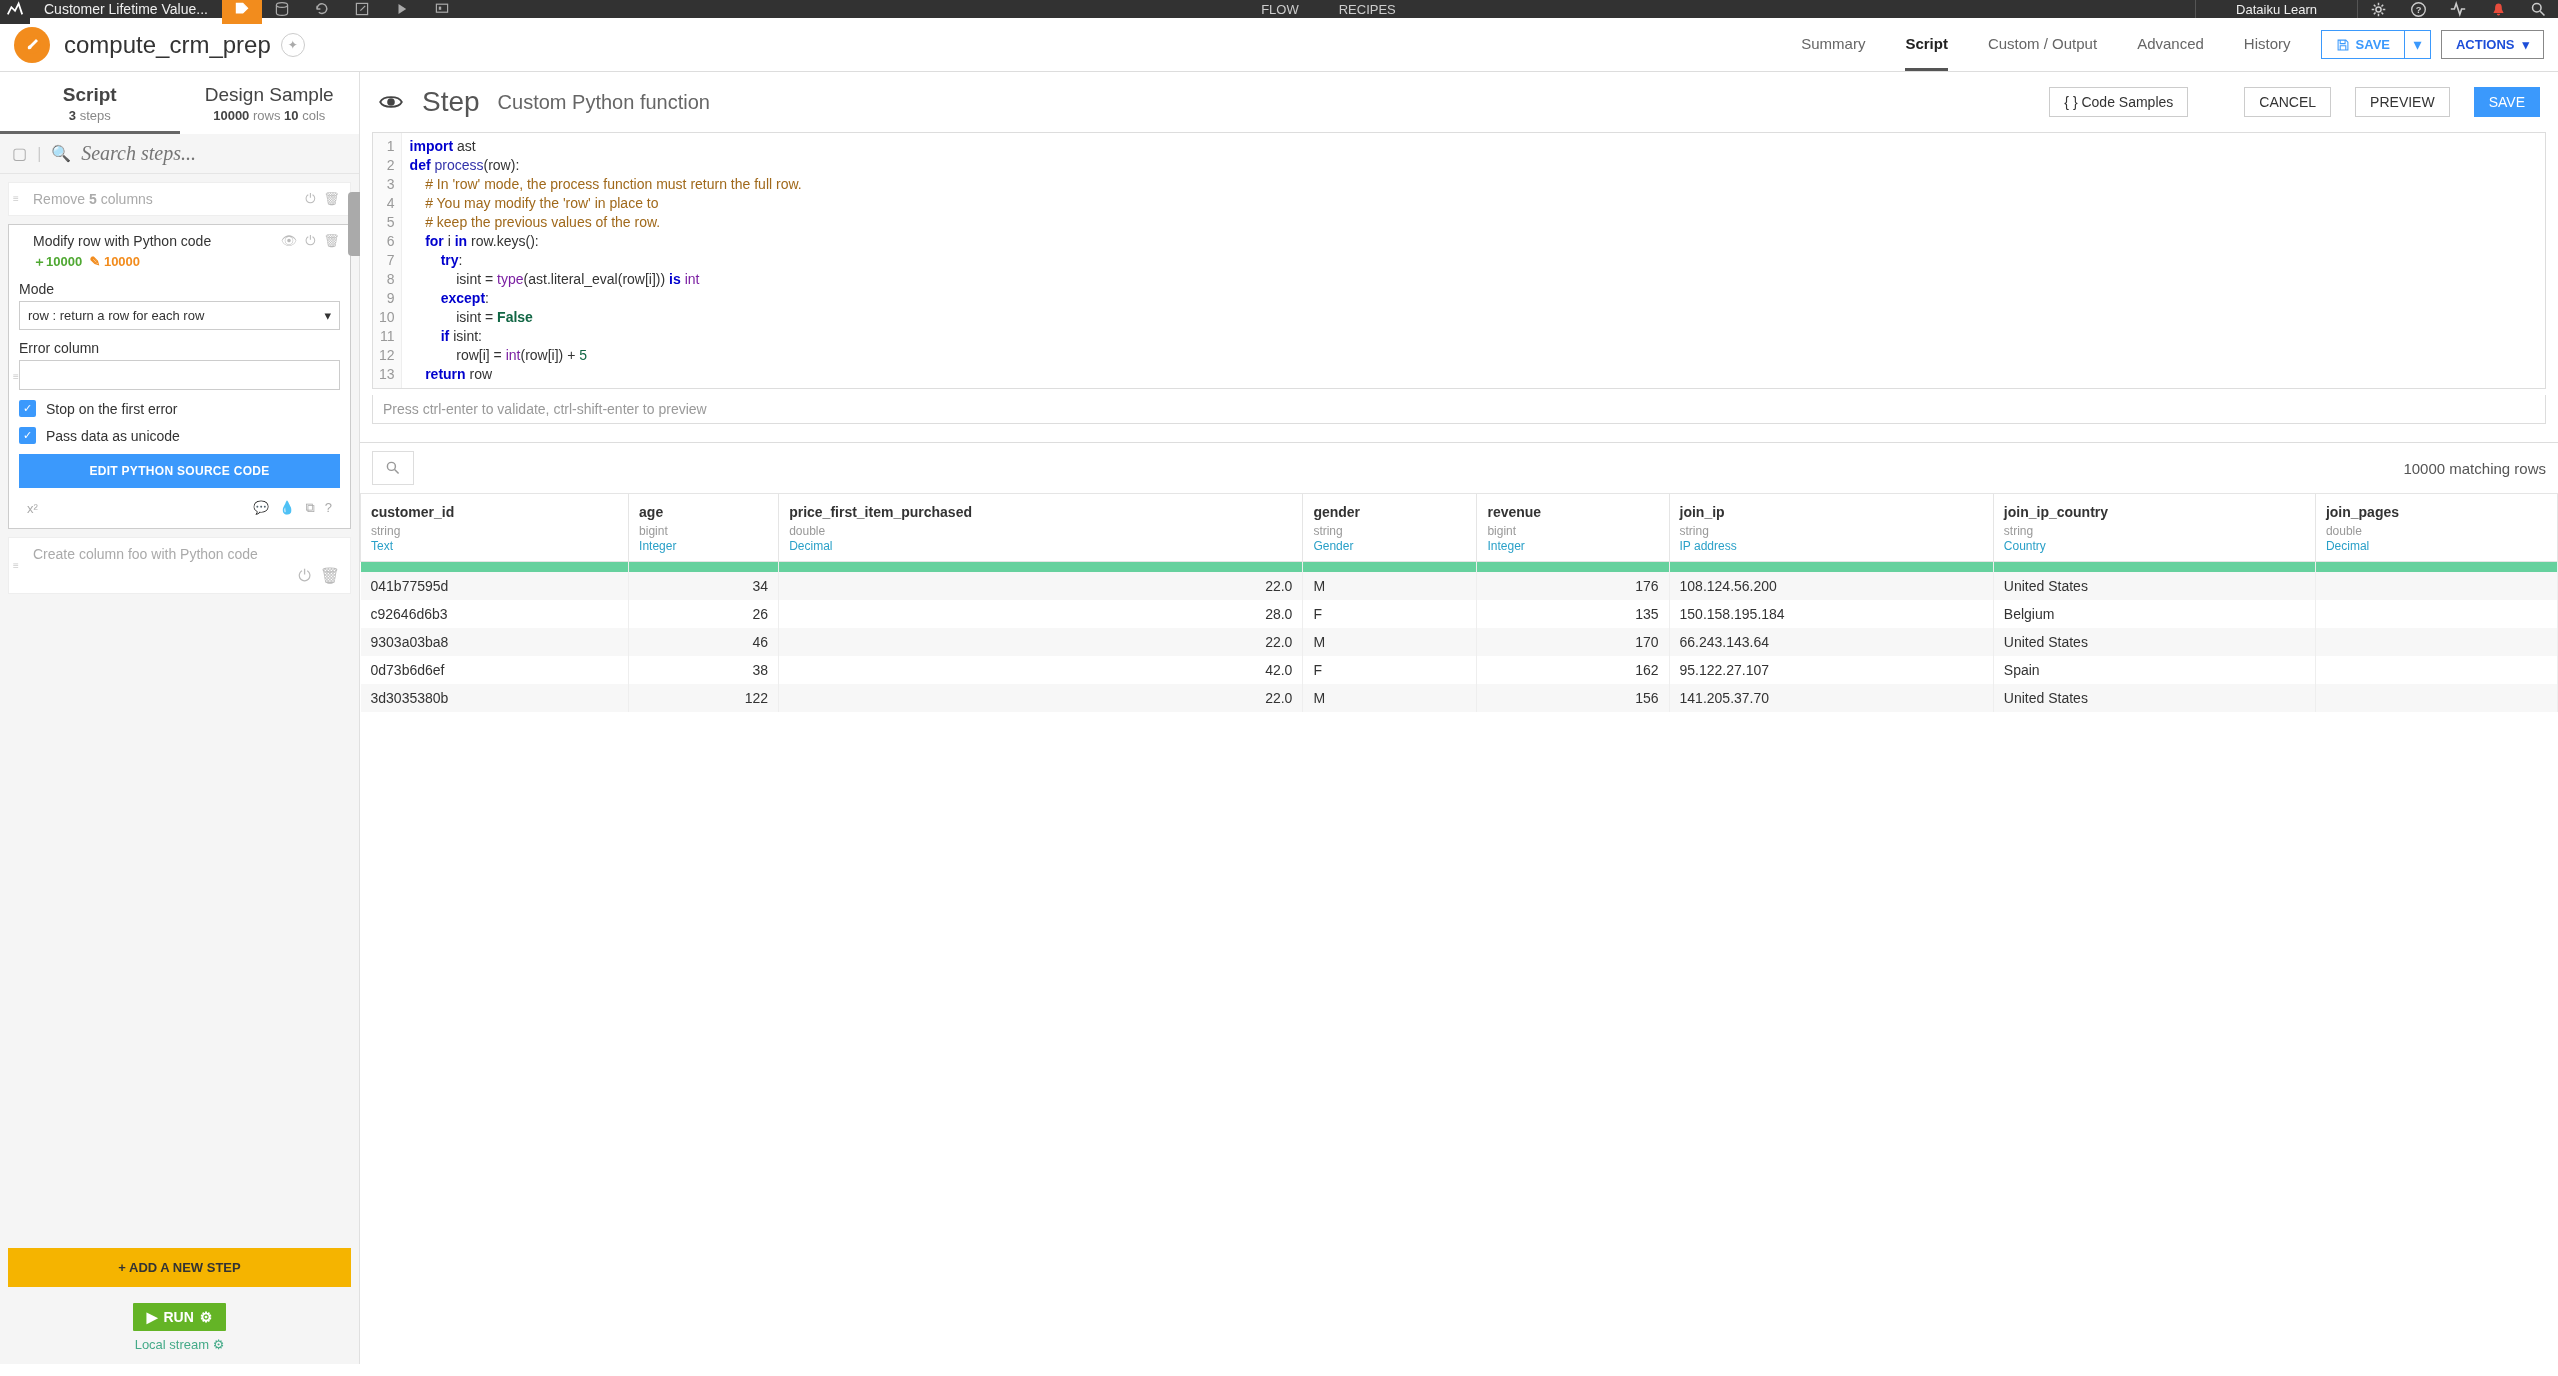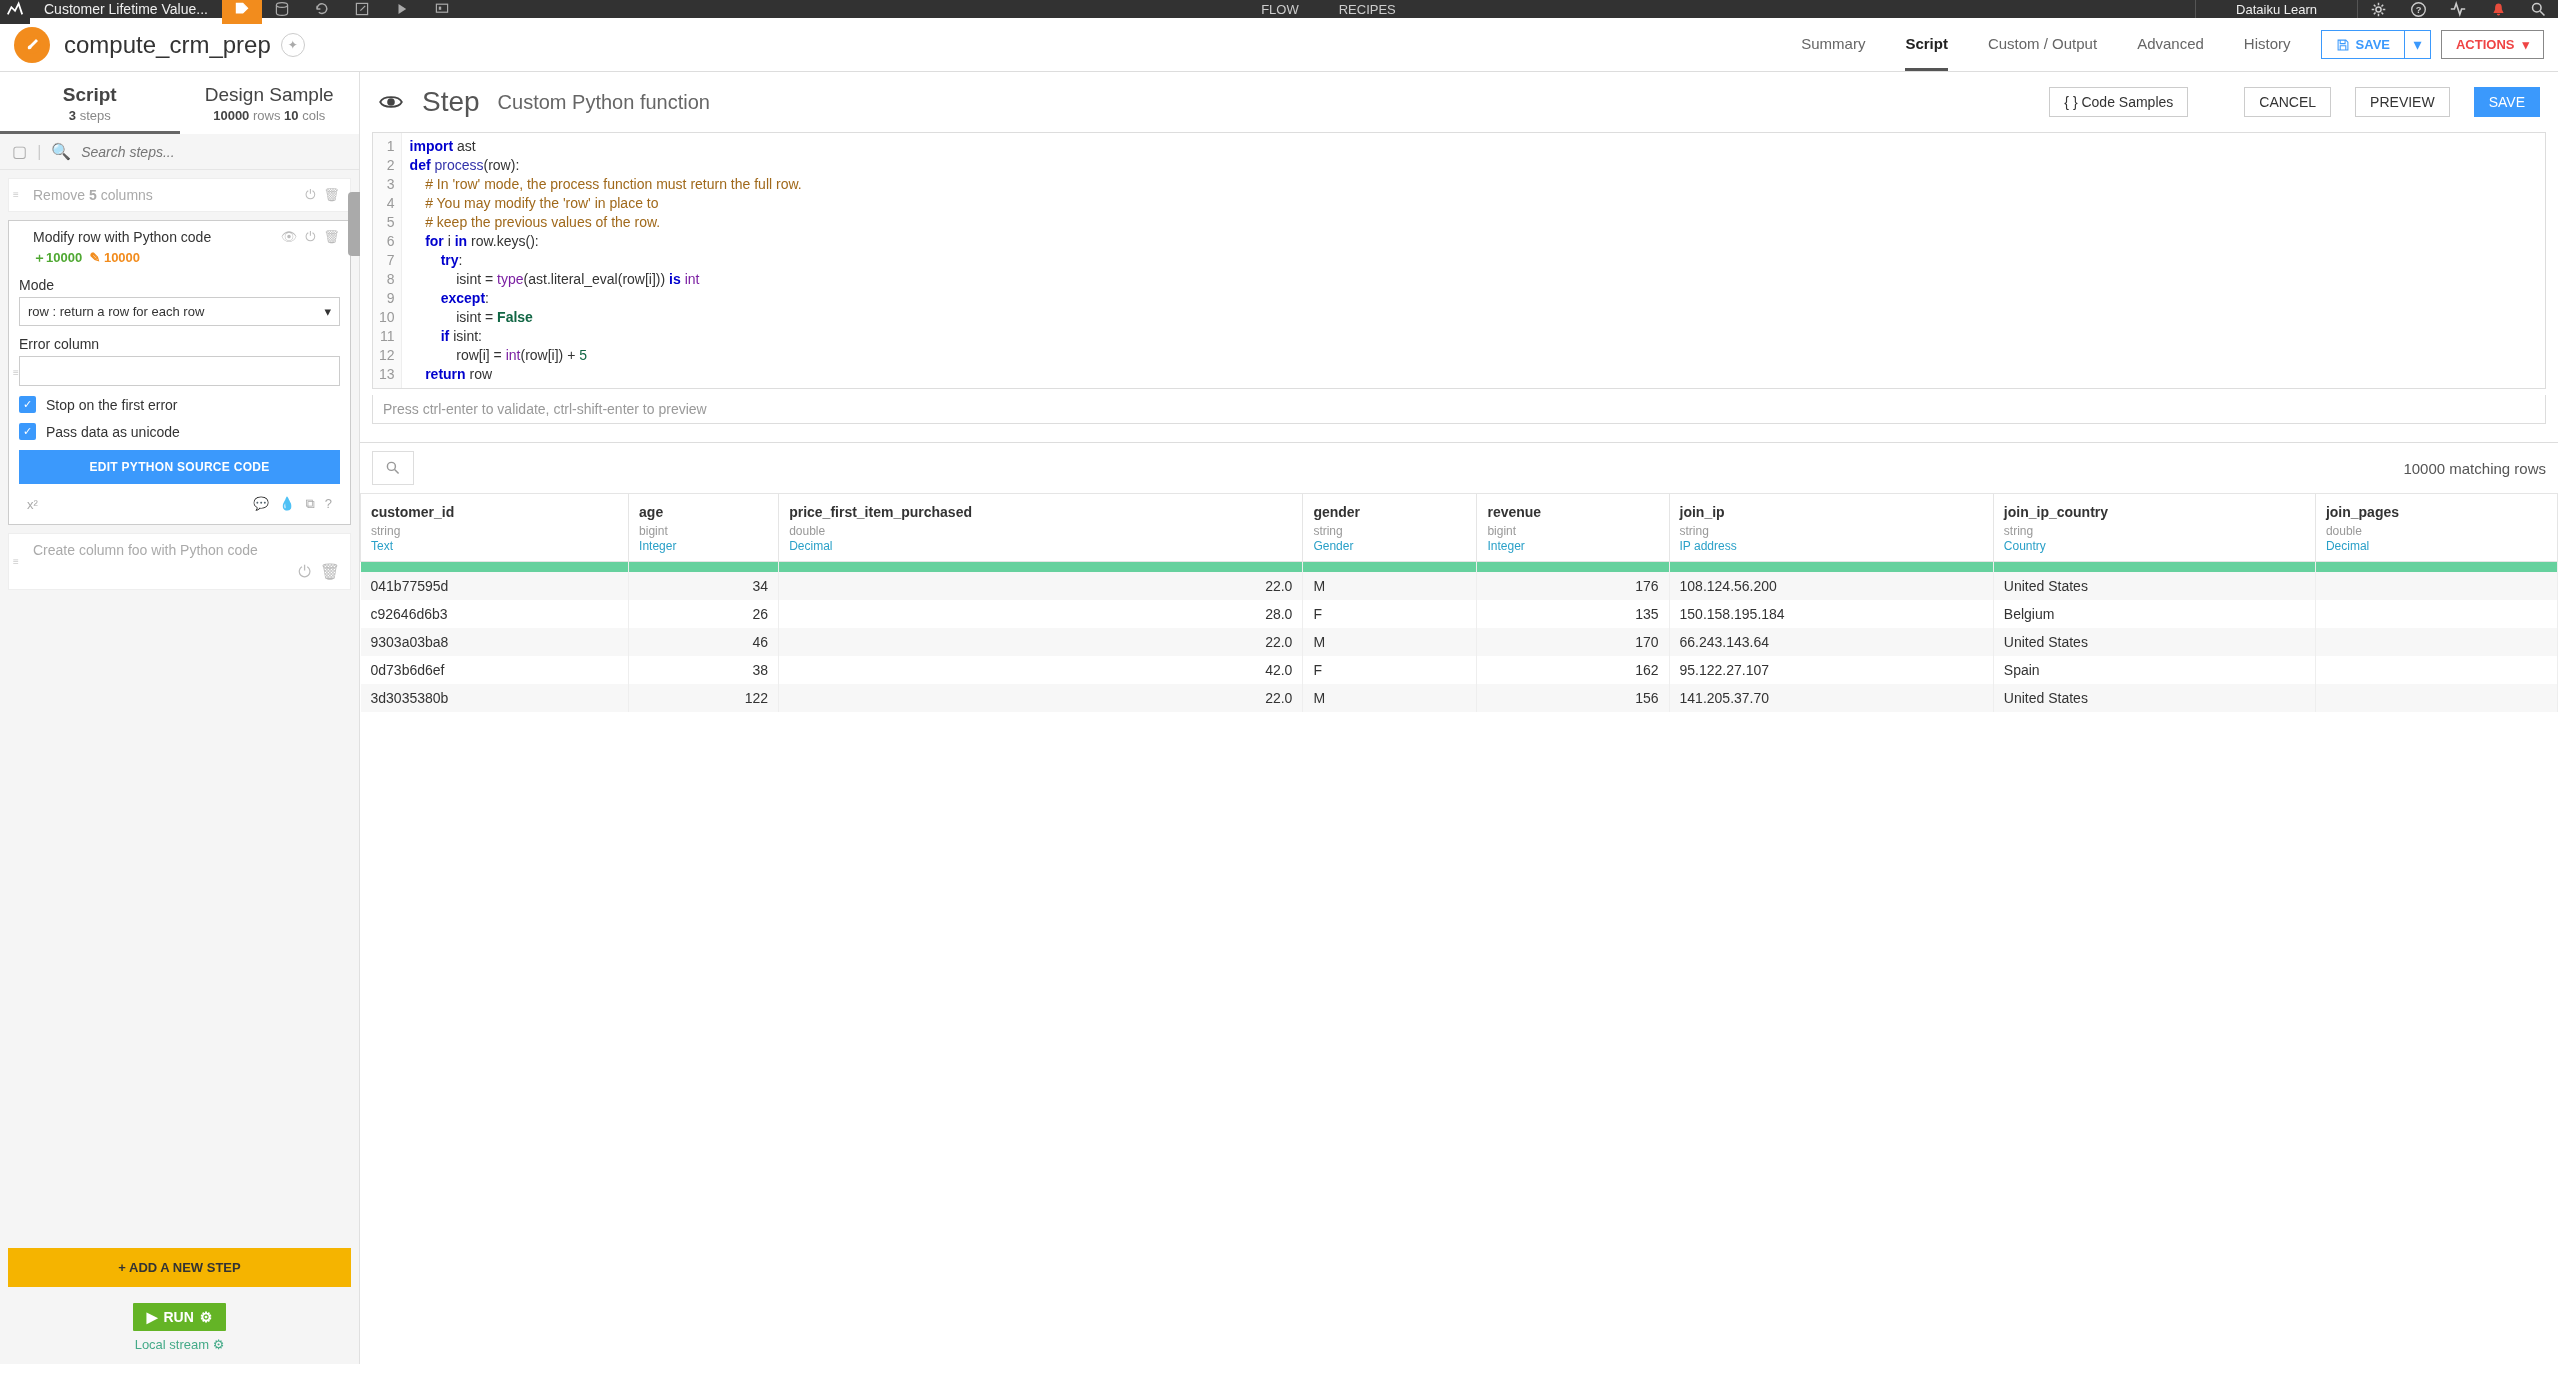--- a/index.html
+++ b/index.html
@@ -19,33 +19,33 @@
 .subheader { height: 54px; display: flex; align-items: center; border-bottom: 1px solid #ddd; }
 .subheader .recipe-icon { width: 36px; height: 36px; border-radius: 50%; background: #F28C1D; margin: 0 14px; display: flex; align-items: center; justify-content: center; color: #fff; font-size: 18px;}
 .subheader .title { font-size: 24px; color: #333; margin-right: 10px; }
 .subheader .compass { width: 24px; height: 24px; border: 1px solid #ccc; border-radius: 50%; display: flex; align-items: center; justify-content: center; font-size: 12px; color: #aaa; }
 .subheader-tabs { flex: 1; display: flex; justify-content: flex-end; gap: 40px; padding-right: 30px; }
 .subheader-tabs .tab { font-size: 15px; color: #666; padding: 16px 0; cursor: pointer; }
 .subheader-tabs .tab.active { color: #222; font-weight: 600; border-bottom: 3px solid #555; }
 .subheader .save-split { display: flex; margin-right: 10px; }
 .subheader .save-btn { border: 1px solid #3b99fc; color: #3b99fc; padding: 6px 14px; background: #fff; font-weight: 600; font-size: 13px; display: flex; align-items: center; gap: 6px; }
 .subheader .save-drop { border: 1px solid #3b99fc; border-left: none; width: 26px; display: flex; align-items: center; justify-content: center; color: #3b99fc; }
-.subheader .actions-btn { border: 1px solid #888; color: #ef4444; padding: 6px 14px; font-weight: 600; font-size: 13px; margin-right: 14px; display: flex; align-items: center; gap: 8px; }
+.subheader .actions-btn { border: 1px solid #888; color: #1d4ed8; padding: 6px 14px; font-weight: 600; font-size: 13px; margin-right: 14px; display: flex; align-items: center; gap: 8px; }
 
 .body { display: flex; height: calc(100vh - 84px); }
 .left-panel { width: 360px; border-right: 1px solid #e0e0e0; display: flex; flex-direction: column; background: #f5f5f5; }
 .left-tabs { display: flex; background: #fff; }
 .left-tabs .lt { flex: 1; text-align: center; padding: 12px 0 8px; cursor: pointer; }
 .left-tabs .lt h3 { font-size: 19px; color: #444; font-weight: 400; }
 .left-tabs .lt .sub { font-size: 13px; color: #888; margin-top: 2px; }
 .left-tabs .lt .sub b { color: #444; }
 .left-tabs .lt.active { border-bottom: 3px solid #666; }
 .left-tabs .lt.active h3 { font-weight: 600; }
 .left-search { display: flex; align-items: center; padding: 8px 12px; border-bottom: 1px solid #e5e5e5; background: #f5f5f5; color: #aaa; gap: 10px; }
-.left-search input { border: none; background: transparent; outline: none; font-size: 14px; flex: 1; font-style: italic; }
+.left-search input { border: none; background: transparent; outline: none; font-size: 20px; flex: 1; font-style: italic; font-family: Liberation Serif, serif; }
 .left-search .sep { color: #ccc; }
 .steps-list { flex: 1; overflow-y: auto; padding: 8px; }
 .step-card { background: #fff; border: 1px solid #eee; margin-bottom: 8px; padding: 8px 10px; position: relative; }
 .step-card.muted { color: #aaa; }
 .step-card .handle { position: absolute; left: 4px; top: 50%; transform: translateY(-50%); color: #ccc; font-size: 10px; line-height: 1; }
 .step-card .card-head { display: flex; justify-content: space-between; align-items: center; font-size: 14px; margin-left: 14px; }
 .step-card .card-icons { display: flex; gap: 8px; color: #bbb; font-size: 13px; }
 .step-card .counts { margin-left: 14px; font-size: 13px; font-weight: 600; margin-top: 4px; }
 .step-card .counts .plus { color: #4FA832; }
 .step-card .counts .pencil { color: #F28C1D; }

